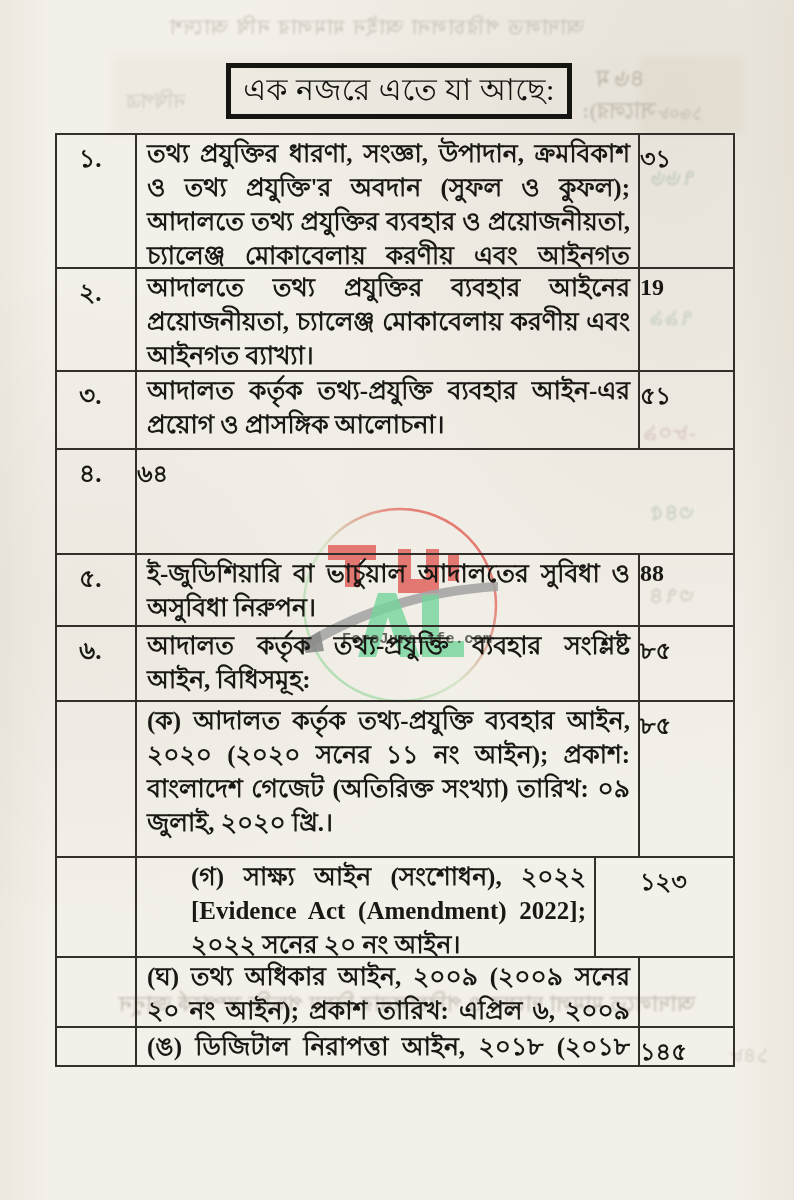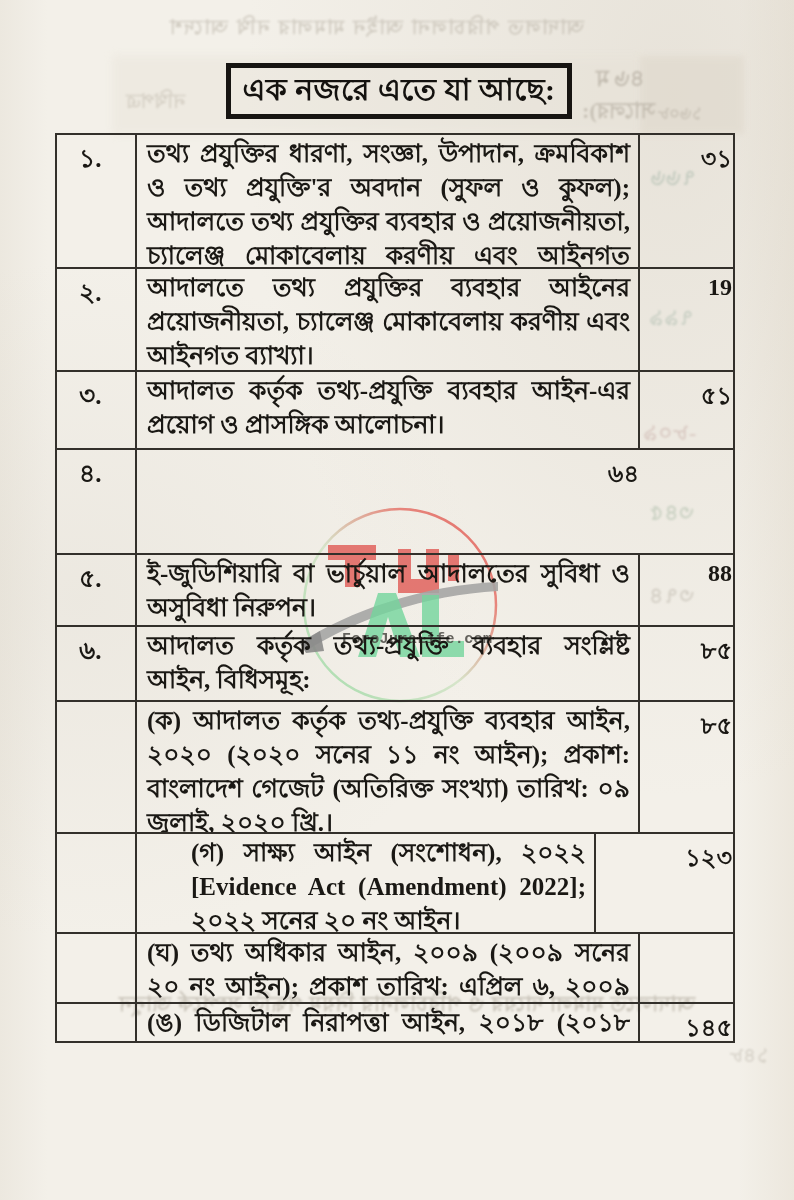--- a/index.html
+++ b/index.html
@@ -36,21 +36,21 @@
     letter-spacing:.4px;filter:blur(.4px);
     font-family:Liberation Mono, monospace;
     transform:none;
   }
 
   .title-box{
     position:absolute;left:226px;top:63px;width:346px;height:56px;z-index:3;
     border:5px solid #171512;box-sizing:border-box;
     display:flex;align-items:center;justify-content:center;
   }
-  .title-text{font-size:30px;font-weight:700;color:#14120f;letter-spacing:.5px;}
+  .title-text{font-size:30px;font-weight:400;color:#14120f;letter-spacing:.5px;}
 
   .toc{
     position:absolute;left:55px;top:133px;width:680px;z-index:3;
     border:2px solid #33302b;box-sizing:border-box;
   }
   .toc-row{
     display:grid;grid-template-columns:80px 1fr 93px;
     border-bottom:2px solid #33302b;box-sizing:border-box;
     overflow:hidden;
   }
@@ -59,21 +59,21 @@
   .cell.serial{
     border-right:2px solid #33302b;
     font-size:25px;font-weight:700;padding:4px 0 0 22px;
   }
   .cell.titletext{
     border-right:2px solid #33302b;
     font-size:25px;font-weight:700;line-height:34px;
     padding:2px 8px 2px 10px;text-align:justify;
   }
   .cell.pageno{
-    font-size:24px;font-weight:700;text-align:right;padding:5px 1px 0 0;
+    font-size:24px;font-weight:700;text-align:left;padding:5px 1px 0 0;
   }
 </style>
 </head>
 <body>
 
 <div class="page">
 
   <div class="shade-title"></div>
   <div class="shade-tr"></div>
 
@@ -152,21 +152,21 @@
       <div class="toc-row" style="height: 72px;">
     <div class="cell serial">৫.</div>
     <div class="cell titletext">ই-জুডিশিয়ারি বা ভার্চুয়াল আদালতের সুবিধা ও অসুবিধা নিরুপন।</div>
     <div class="cell pageno">88</div>
   </div>
       <div class="toc-row" style="height: 75px;">
     <div class="cell serial">৬.</div>
     <div class="cell titletext">আদালত কর্তৃক তথ্য-প্রযুক্তি ব্যবহার সংশ্লিষ্ট আইন, বিধিসমূহ:</div>
     <div class="cell pageno">৮৫</div>
   </div>
-      <div class="toc-row" style="height: 132px;">
+      <div class="toc-row" style="height: 156px;">
     <div class="cell serial"></div>
     <div class="cell titletext">(ক) আদালত কর্তৃক তথ্য-প্রযুক্তি ব্যবহার আইন, ২০২০ (২০২০ সনের ১১ নং আইন); প্রকাশ: বাংলাদেশ গেজেট (অতিরিক্ত সংখ্যা) তারিখ: ০৯ জুলাই, ২০২০ খ্রি.।</div>
     <div class="cell pageno">৮৫</div>
   </div>
       <div class="toc-row" style="height: 100px; gap: 44px;">
     <div class="cell serial"></div>
     <div class="cell titletext">(গ) সাক্ষ্য আইন (সংশোধন), ২০২২ [Evidence Act (Amendment) 2022]; ২০২২ সনের ২০ নং আইন।</div>
     <div class="cell pageno">১২৩</div>
   </div>
       <div class="toc-row" style="height: 70px;">

